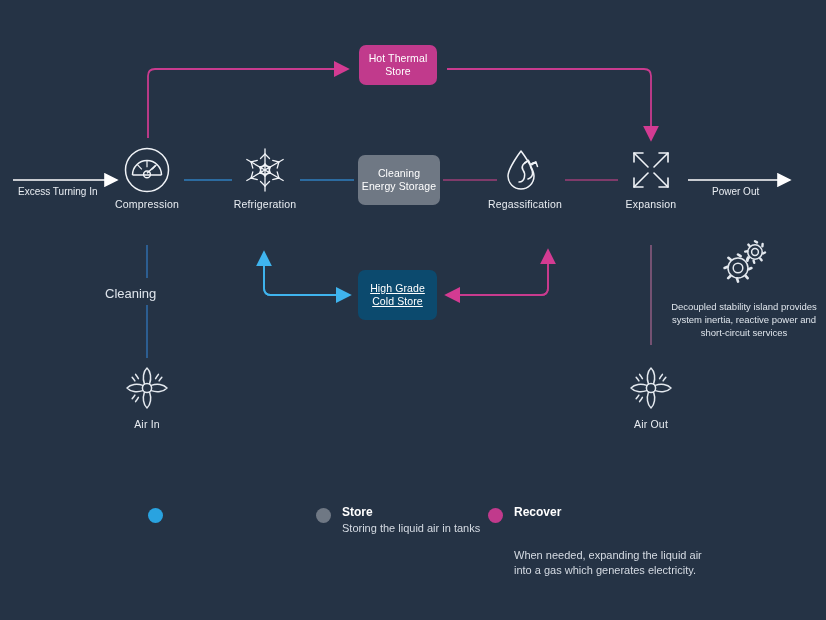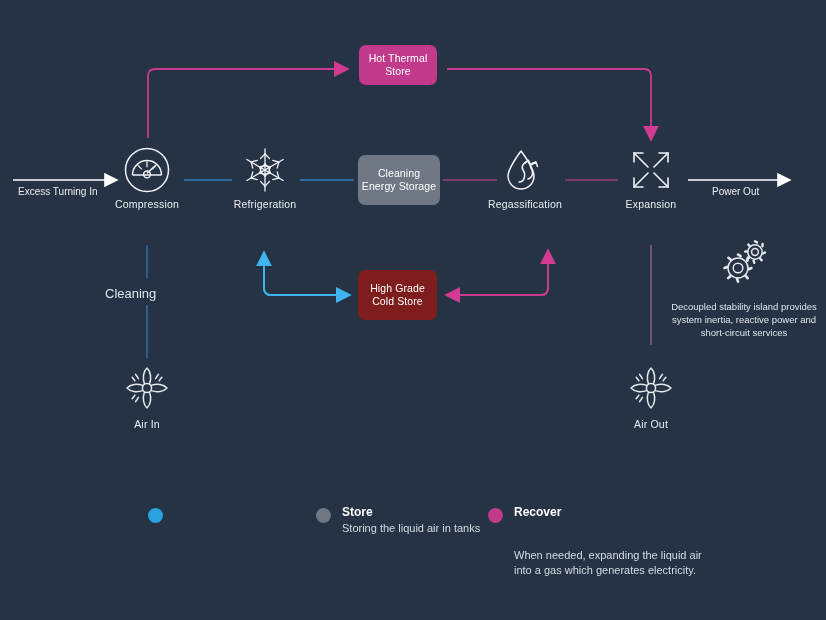--- a/index.html
+++ b/index.html
@@ -21,21 +21,21 @@
   }
 
   .storebox{
     position:absolute;border-radius:7px;
     display:flex;align-items:center;justify-content:center;
     text-align:center;color:#ffffff;font-size:10.5px;line-height:13px;
     letter-spacing:.1px;
   }
   .box-hot{background:#c13a8c;}
   .box-cryo{background:#6f7884;}
-  .box-cold{background:#7f1d1d;}
+  .box-cold{background:#0c4a6e;text-decoration:underline;}
 
   .flowlabel{
     position:absolute;color:#e9edf2;font-size:10px;white-space:nowrap;
   }
   .inline-label{
     position:absolute;color:#dfe5ec;font-size:13px;white-space:nowrap;
     text-align:left;
   }
   .sidenote{
     position:absolute;color:#dfe5ec;font-size:9.5px;line-height:13px;

